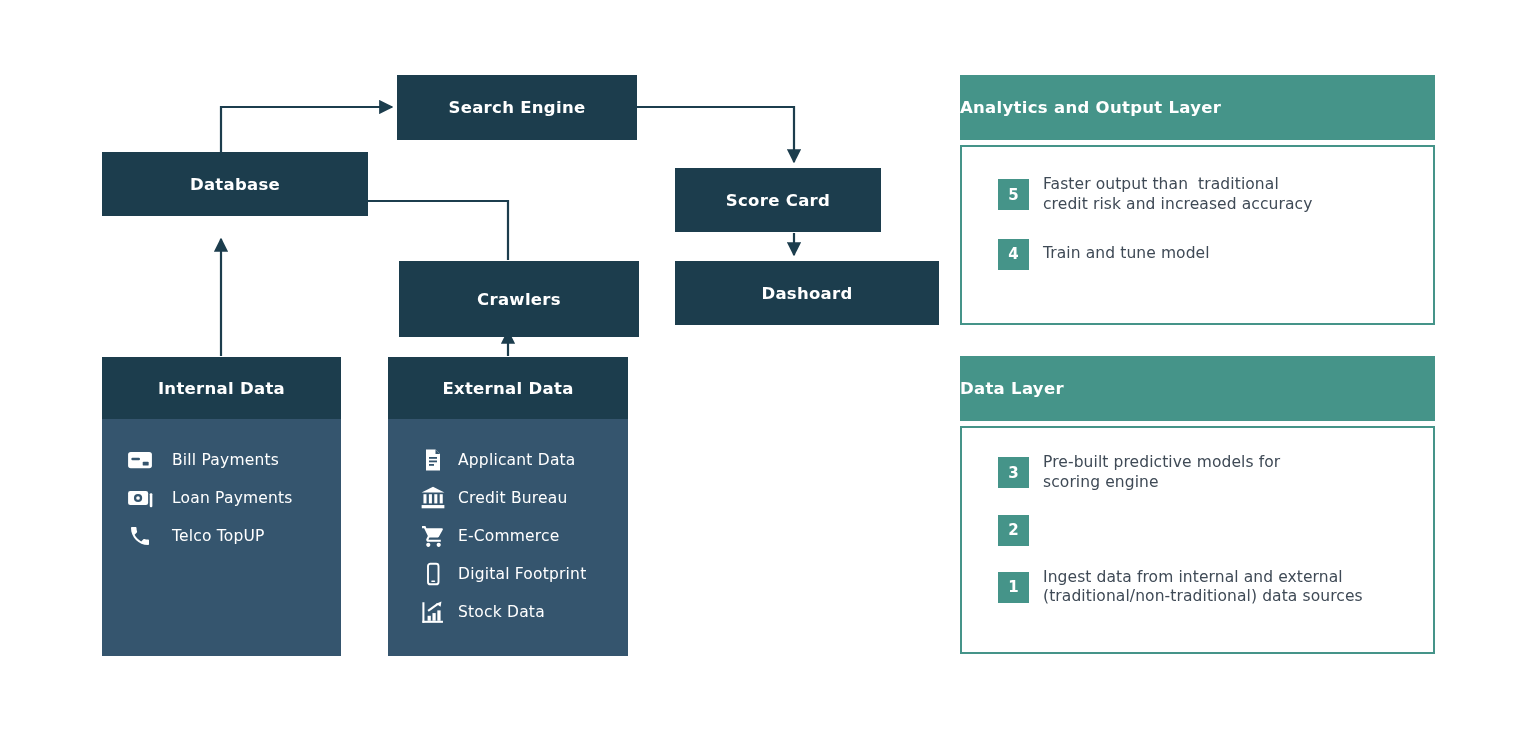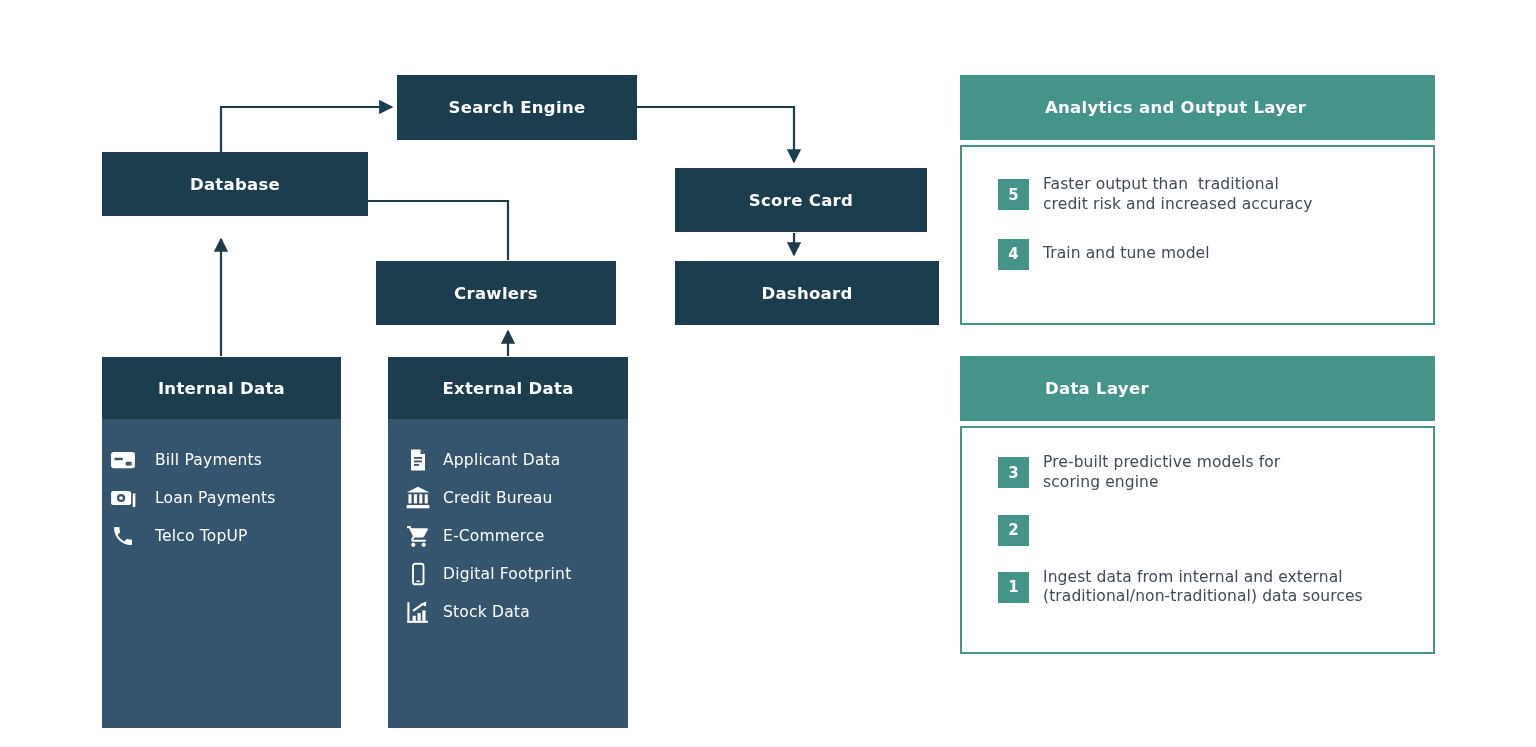--- a/index.html
+++ b/index.html
@@ -21,54 +21,53 @@
     color: #ffffff;
     display: flex;
     align-items: center;
     justify-content: center;
     font-weight: 700;
     font-size: 16.5px;
     letter-spacing: 0.3px;
   }
 
   
-  .dpanel { position: absolute; height: 371px; background: #35556e; }
+  .dpanel { position: absolute; height: 299px; background: #35556e; }
   .dpanel-header {
     height: 62px;
     background: #1c3d4d;
     color: #ffffff;
     display: flex;
     align-items: center;
     justify-content: center;
     font-weight: 700;
     font-size: 16.5px;
     letter-spacing: 0.3px;
   }
   .dlist { display: flex; flex-direction: column; gap: 8px; padding-top: 26px; }
   .drow { display: flex; align-items: center; height: 30px; }
   .dicon { width: 30px; display: flex; align-items: center; justify-content: center; flex: none; }
   .dicon svg { display: block; }
   .dlabel { color: #ffffff; font-size: 15.5px; letter-spacing: 0.2px; }
-  .internal .dlist { padding-left: 6px; }
+  .internal .dlist { padding-left: 23px; }
   .internal .dlabel { margin-left: 17px; }
-  .external .dlist { padding-left: 15px; }
+  .external .dlist { padding-left: 30px; }
   .external .dlabel { margin-left: 10px; }
 
   
   .rpanel { position: absolute; width: 475px; }
   .rheader {
     height: 65px;
     background: #459489;
     color: #ffffff;
     font-weight: 700;
     font-size: 16.5px;
     letter-spacing: 0.3px;
     display: flex;
     align-items: center;
-    padding-left: 85px;
   }
   .rbody {
     margin-top: 5px;
     background: #ffffff;
     border: 2px solid #459489;
     display: flex;
     flex-direction: column;
     padding: 28px 18px 0 36px;
   }
   .step { display: flex; align-items: center; gap: 14px; }
@@ -110,22 +109,22 @@
     <path d="M221 167 V107 H392" fill="none" stroke="#1c3d4d" stroke-width="2.2" marker-end="url(#ah)"></path>
     <path d="M637 107 H794 V162" fill="none" stroke="#1c3d4d" stroke-width="2.2" marker-end="url(#ah)"></path>
     <path d="M794 233 V255" fill="none" stroke="#1c3d4d" stroke-width="2.2" marker-end="url(#ah)"></path>
     <path d="M508 260 V201 H345" fill="none" stroke="#1c3d4d" stroke-width="2.2" marker-end="url(#ah)"></path>
     <path d="M221 356 V239" fill="none" stroke="#1c3d4d" stroke-width="2.2" marker-end="url(#ah)"></path>
     <path d="M508 356 V331" fill="none" stroke="#1c3d4d" stroke-width="2.2" marker-end="url(#ah)"></path>
   </svg>
 
   <div class="node" style="left:397px; top:75px; width:240px; height:65px">Search Engine</div>
   <div class="node" style="left:102px; top:152px; width:266px; height:64px">Database</div>
-  <div class="node" style="left:675px; top:168px; width:252px; height:64px">Score Card</div>
-  <div class="node" style="left:376px; top:261px; width:240px; height:64px">Crawlers</div>
+  <div class="node" style="left:675px; top:168px; width:206px; height:64px">Score Card</div>
+  <div class="node" style="left:399px; top:261px; width:240px; height:76px">Crawlers</div>
   <div class="node" style="left:675px; top:261px; width:264px; height:64px">Dashoard</div>
 
   <div class="dpanel internal" style="left:102px; top:357px; width:239px">
     <div class="dpanel-header">Internal Data</div>
     <div class="dlist">
       <div class="drow">
         <span class="dicon">
           <svg width="26" height="26" viewBox="0 0 24 24">
             <rect x="1" y="4.5" width="22" height="15" rx="2.5" fill="#fff"></rect>
             <rect x="4" y="10" width="8" height="2.2" rx="1.1" fill="#35556e"></rect>

